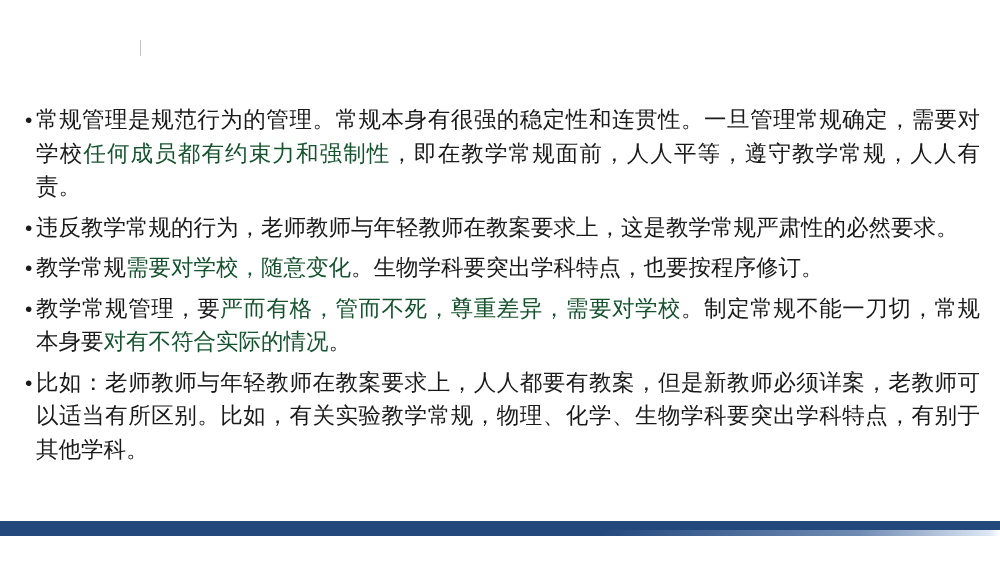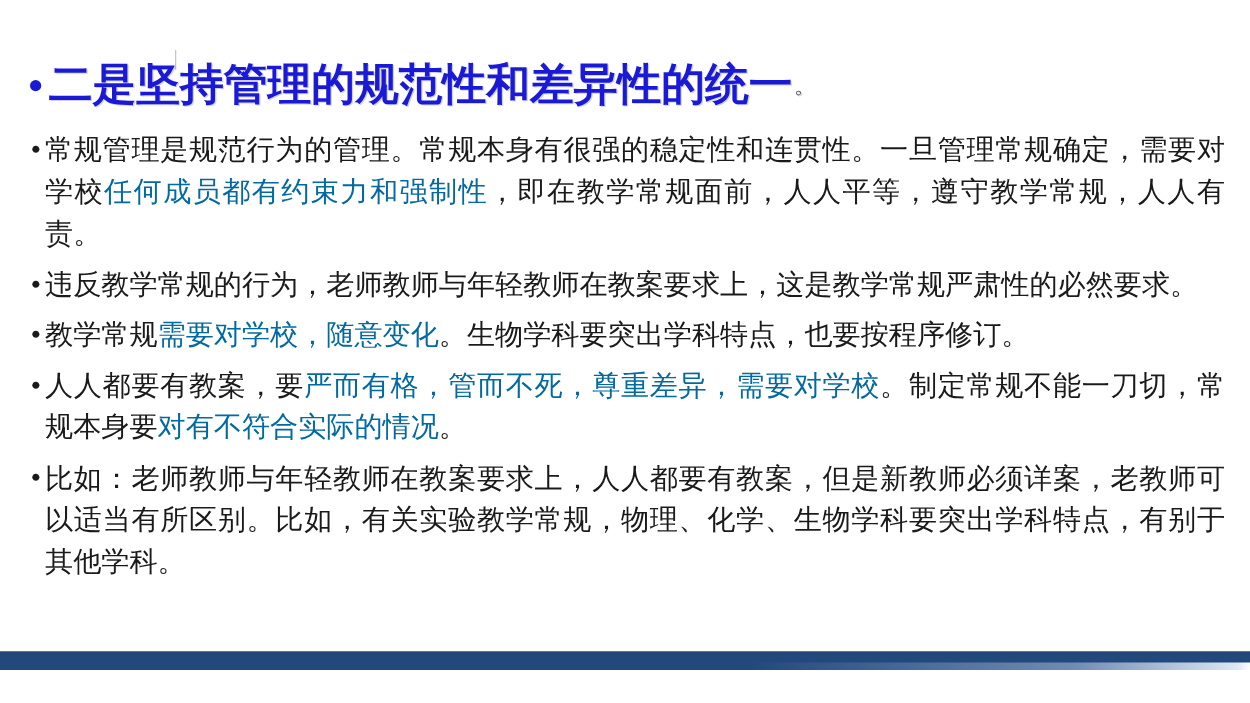--- a/index.html
+++ b/index.html
@@ -84,21 +84,21 @@
   .para-text {
     flex: 1 1 auto;
     font-size: 22.5px;
     line-height: 33.5px;
     color: #1a1a1a;
     text-align: justify;
     text-justify: inter-character;
     word-break: break-all;
   }
   .hl {
-    color: #0369a1;
+    color: #14532d;
   }
 
   
   .bottom-band {
     position: absolute;
     left: 0;
     top: 521px;
     width: 1000px;
     height: 15px;
     background: #23487c;
@@ -136,24 +136,20 @@
     background: rgba(150,150,160,0.55);
   }
 </style>
 </head>
 <body>
 
 <div class="slide">
 
   <div class="caret-artifact"></div>
 
-  <div class="title-row">
-    <span class="title-bullet"></span>
-    <span class="title-text"><span>二是坚持管理的规范性和差异性的统一</span><span class="title-period">。</span></span>
-  </div>
 
   <div class="body-block">
 
     <div class="para">
       <span class="para-bullet">•</span>
       <span class="para-text">
         <span>常规管理是规范行为的管理。常规本身有很强的稳定性和连贯性。一旦管理常规确定，需要对学校</span><span class="hl">任何成员都有约束力和强制性</span><span>，即在教学常规面前，人人平等，遵守教学常规，人人有责。</span>
       </span>
     </div>
 
@@ -167,21 +163,21 @@
     <div class="para">
       <span class="para-bullet">•</span>
       <span class="para-text">
         <span>教学常规</span><span class="hl">需要对学校，随意变化</span><span>。生物学科要突出学科特点，也要按程序修订。</span>
       </span>
     </div>
 
     <div class="para">
       <span class="para-bullet">•</span>
       <span class="para-text">
-        <span>人人都要有教案，要</span><span class="hl">严而有格，管而不死，尊重差异，需要对学校</span><span>。制定常规不能一刀切，常规本身要</span><span class="hl">对有不符合实际的情况</span><span>。</span>
+        <span>教学常规管理，要</span><span class="hl">严而有格，管而不死，尊重差异，需要对学校</span><span>。制定常规不能一刀切，常规本身要</span><span class="hl">对有不符合实际的情况</span><span>。</span>
       </span>
     </div>
 
     <div class="para">
       <span class="para-bullet">•</span>
       <span class="para-text">
         <span>比如：老师教师与年轻教师在教案要求上，人人都要有教案，但是新教师必须详案，老教师可以适当有所区别。比如，有关实验教学常规，物理、化学、生物学科要突出学科特点，有别于其他学科。</span>
       </span>
     </div>
 

